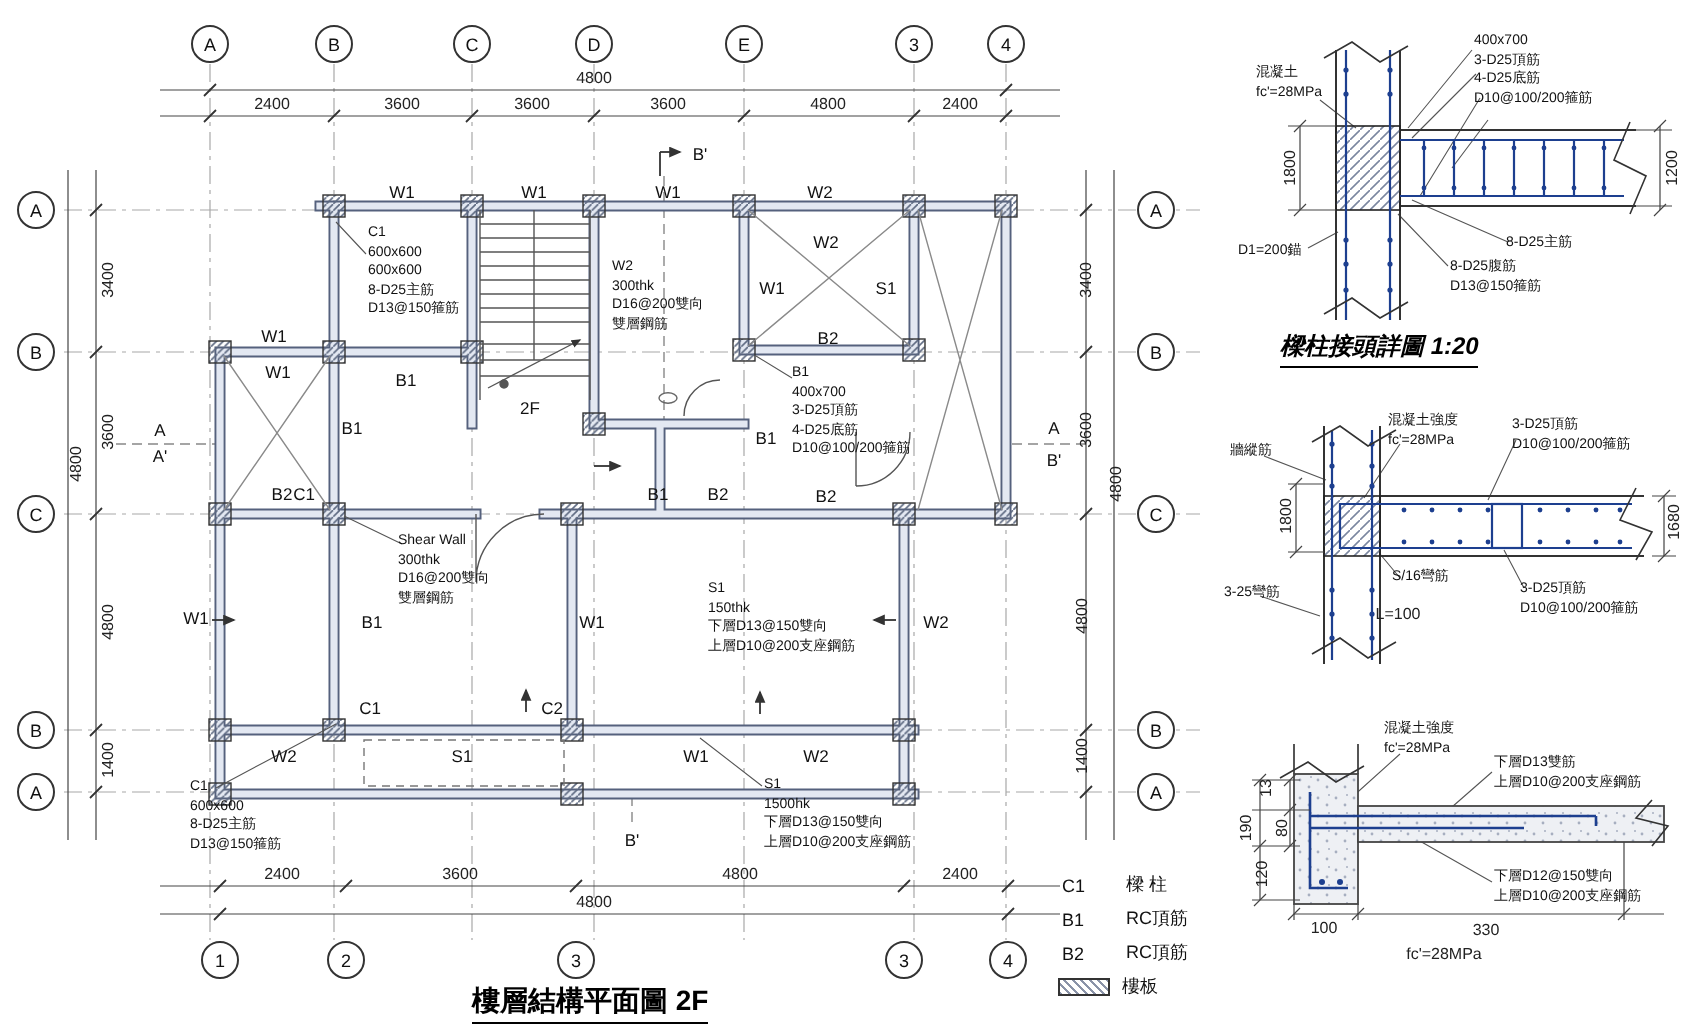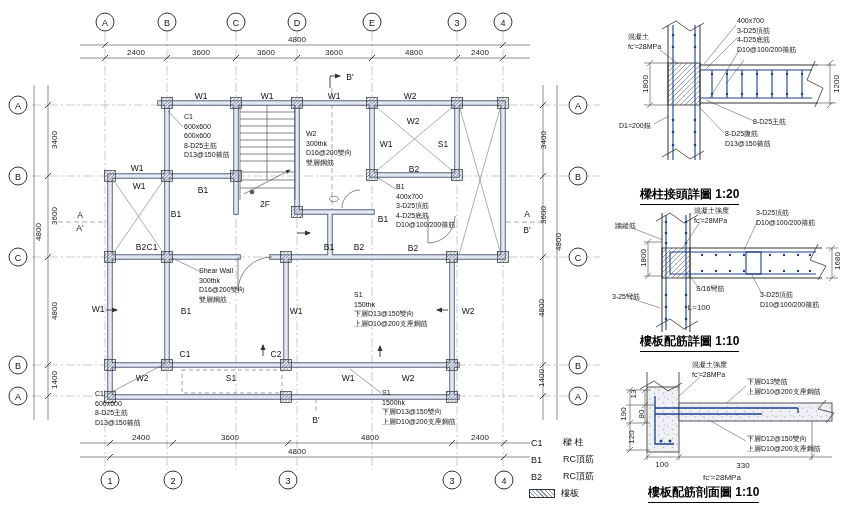--- a/index.html
+++ b/index.html
@@ -403,23 +403,22 @@
       <div class="co" style="left: 612px; top: 292px;">3-25彎筋</div>
       <div class="co" style="left: 696px; top: 284px;">S/16彎筋</div>
       <div class="co" style="left: 760px; top: 290px;">3-D25頂筋
 D10@100/200箍筋</div>
       <div class="co" style="left: 692px; top: 360px;">混凝土強度
 fc'=28MPa</div>
       <div class="co" style="left: 747px; top: 377px;">下層D13雙筋
 上層D10@200支座鋼筋</div>
       <div class="co" style="left: 747px; top: 434px;">下層D12@150雙向
 上層D10@200支座鋼筋</div>
-      <div class="ttl" style="left: 640px; top: 186px;">樑柱接頭詳圖 1:20</div>
-      <div class="ttl" style="left: 640px; top: 333px;">樓板配筋詳圖 1:10</div>
-      <div class="ttl" style="left: 648px; top: 484px;">樓板配筋剖面圖 1:10</div>
+      <div class="ttl" style="left: 640px; top: 165px; font-style: italic;">樑柱接頭詳圖 1:20</div>
+      <div class="ttl lg" style="left: 236px; top: 492px;">樓層結構平面圖 2F</div>
     </div>
 
 <div class="legend">
   <div class="lg-row">
     <span class="lg-key">C1</span>
     <span class="lg-lab">樑 柱</span>
   </div>
   <div class="lg-row">
     <span class="lg-key">B1</span>
     <span class="lg-lab">RC頂筋</span>

